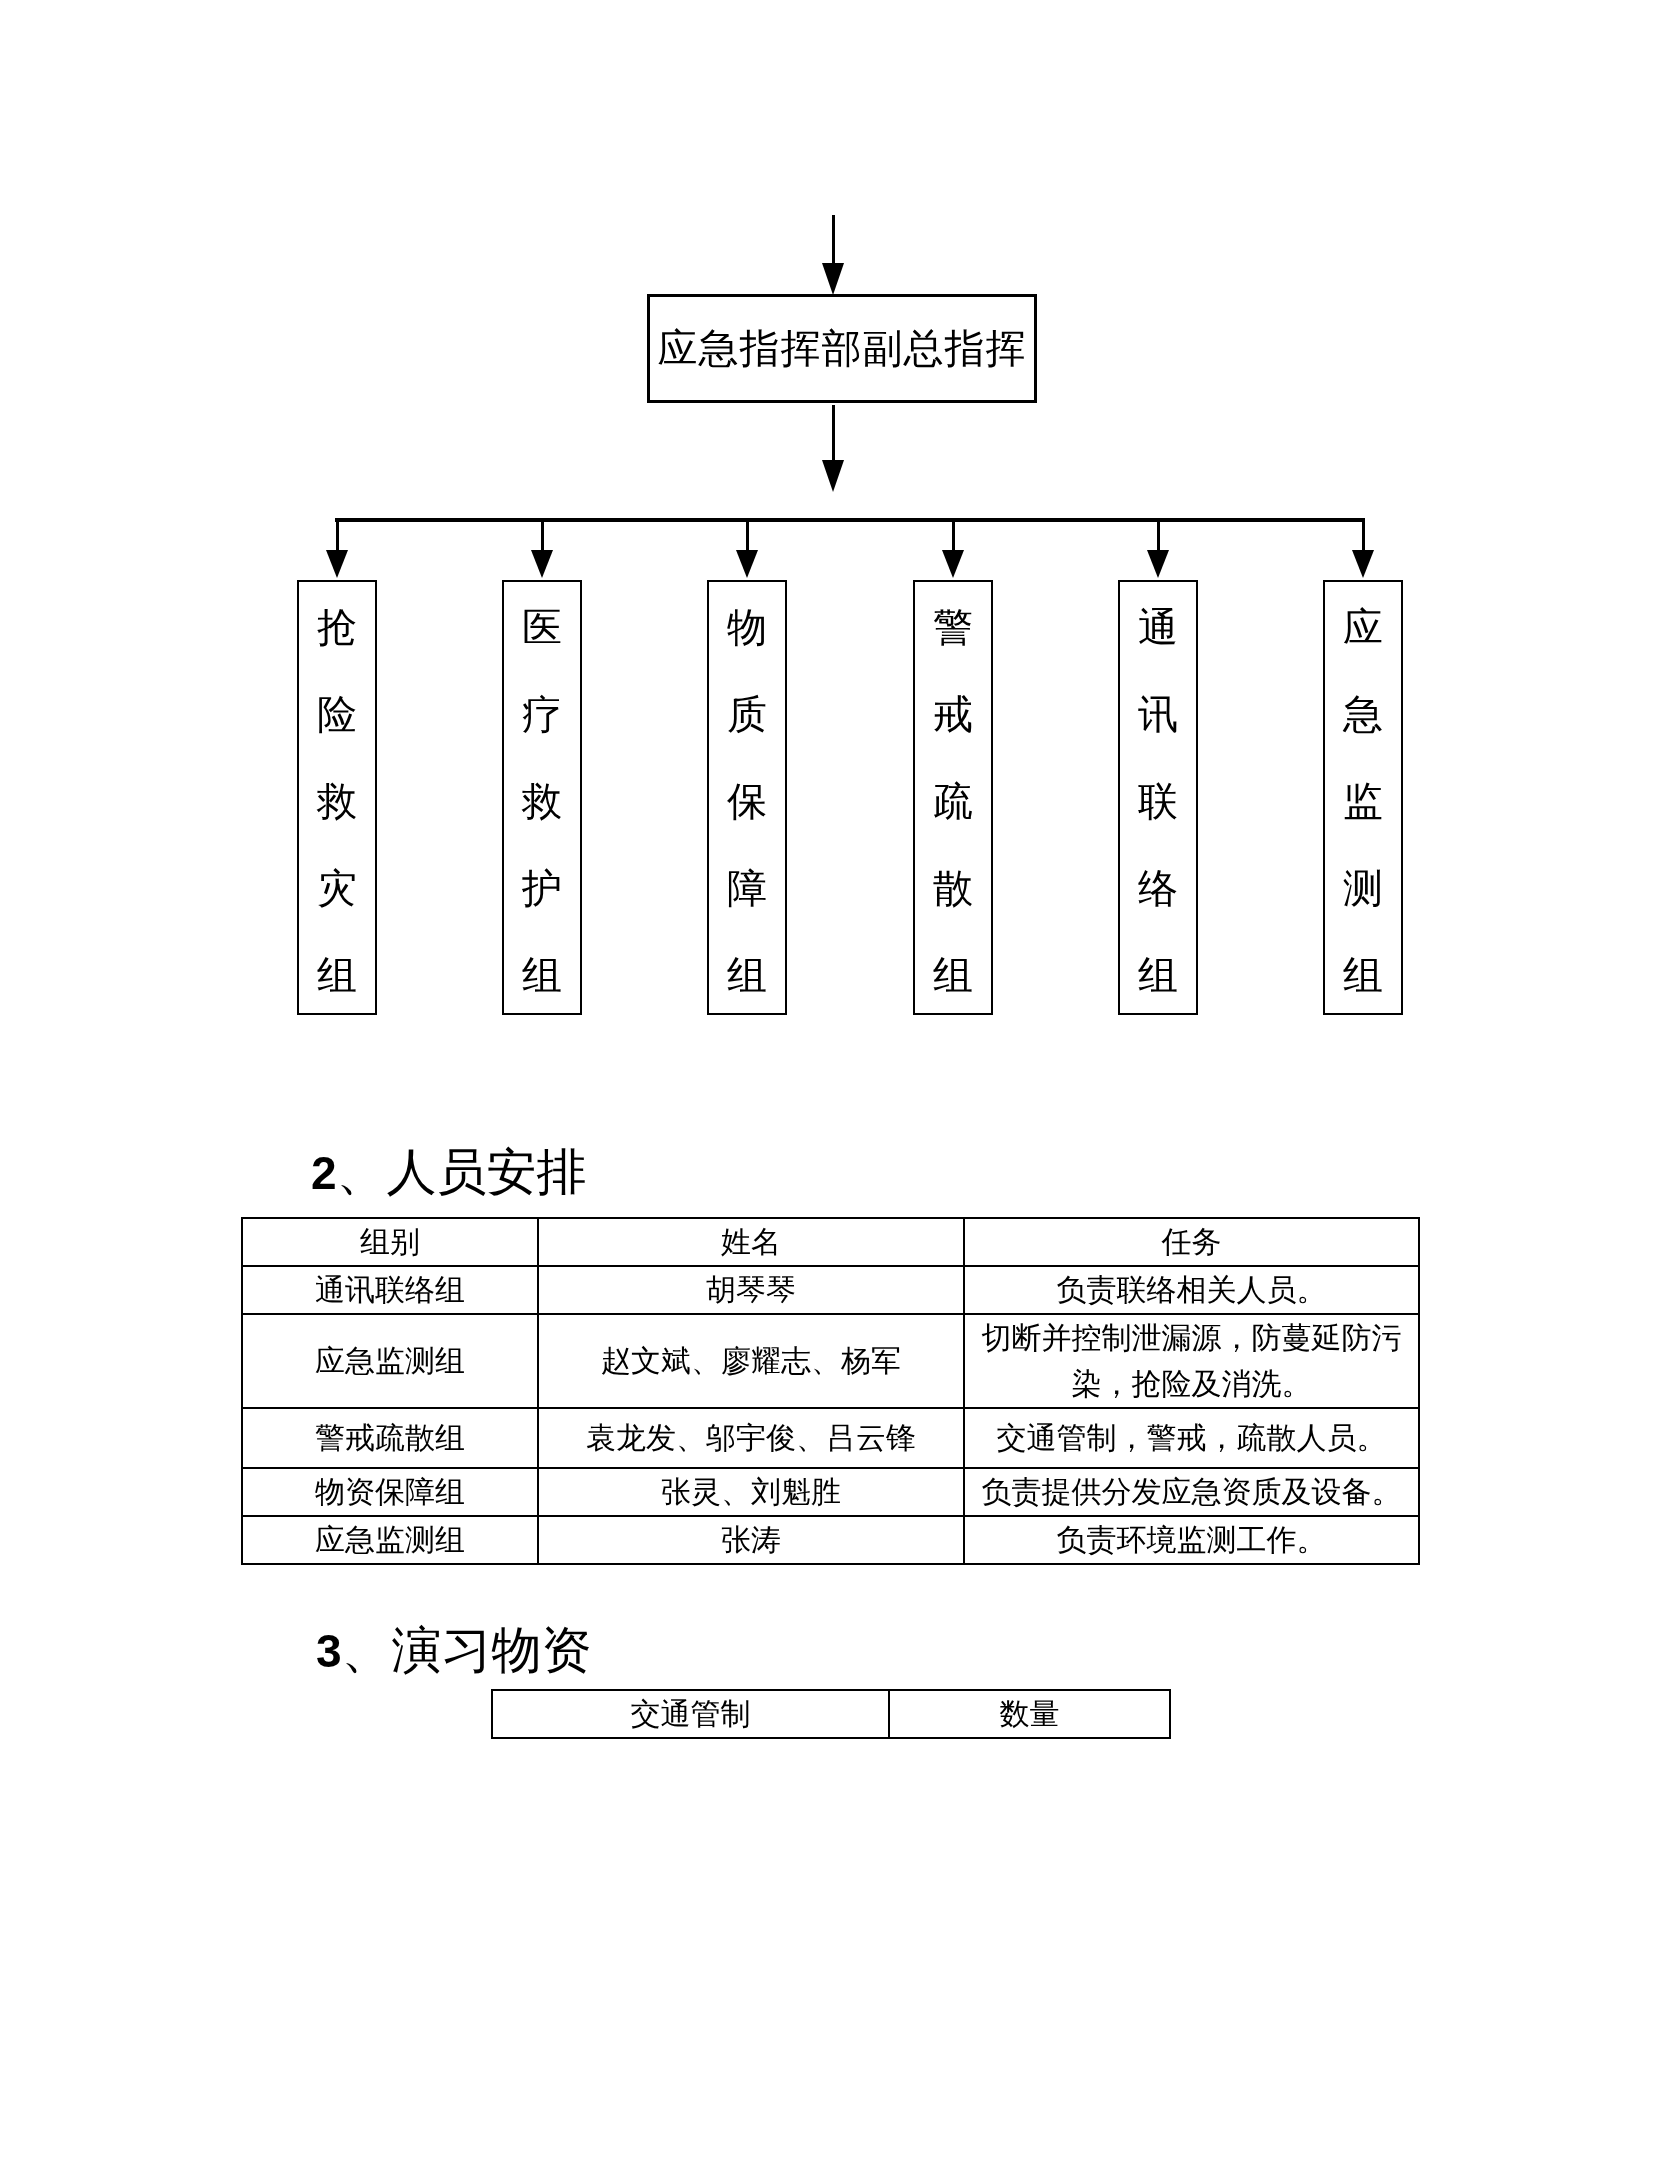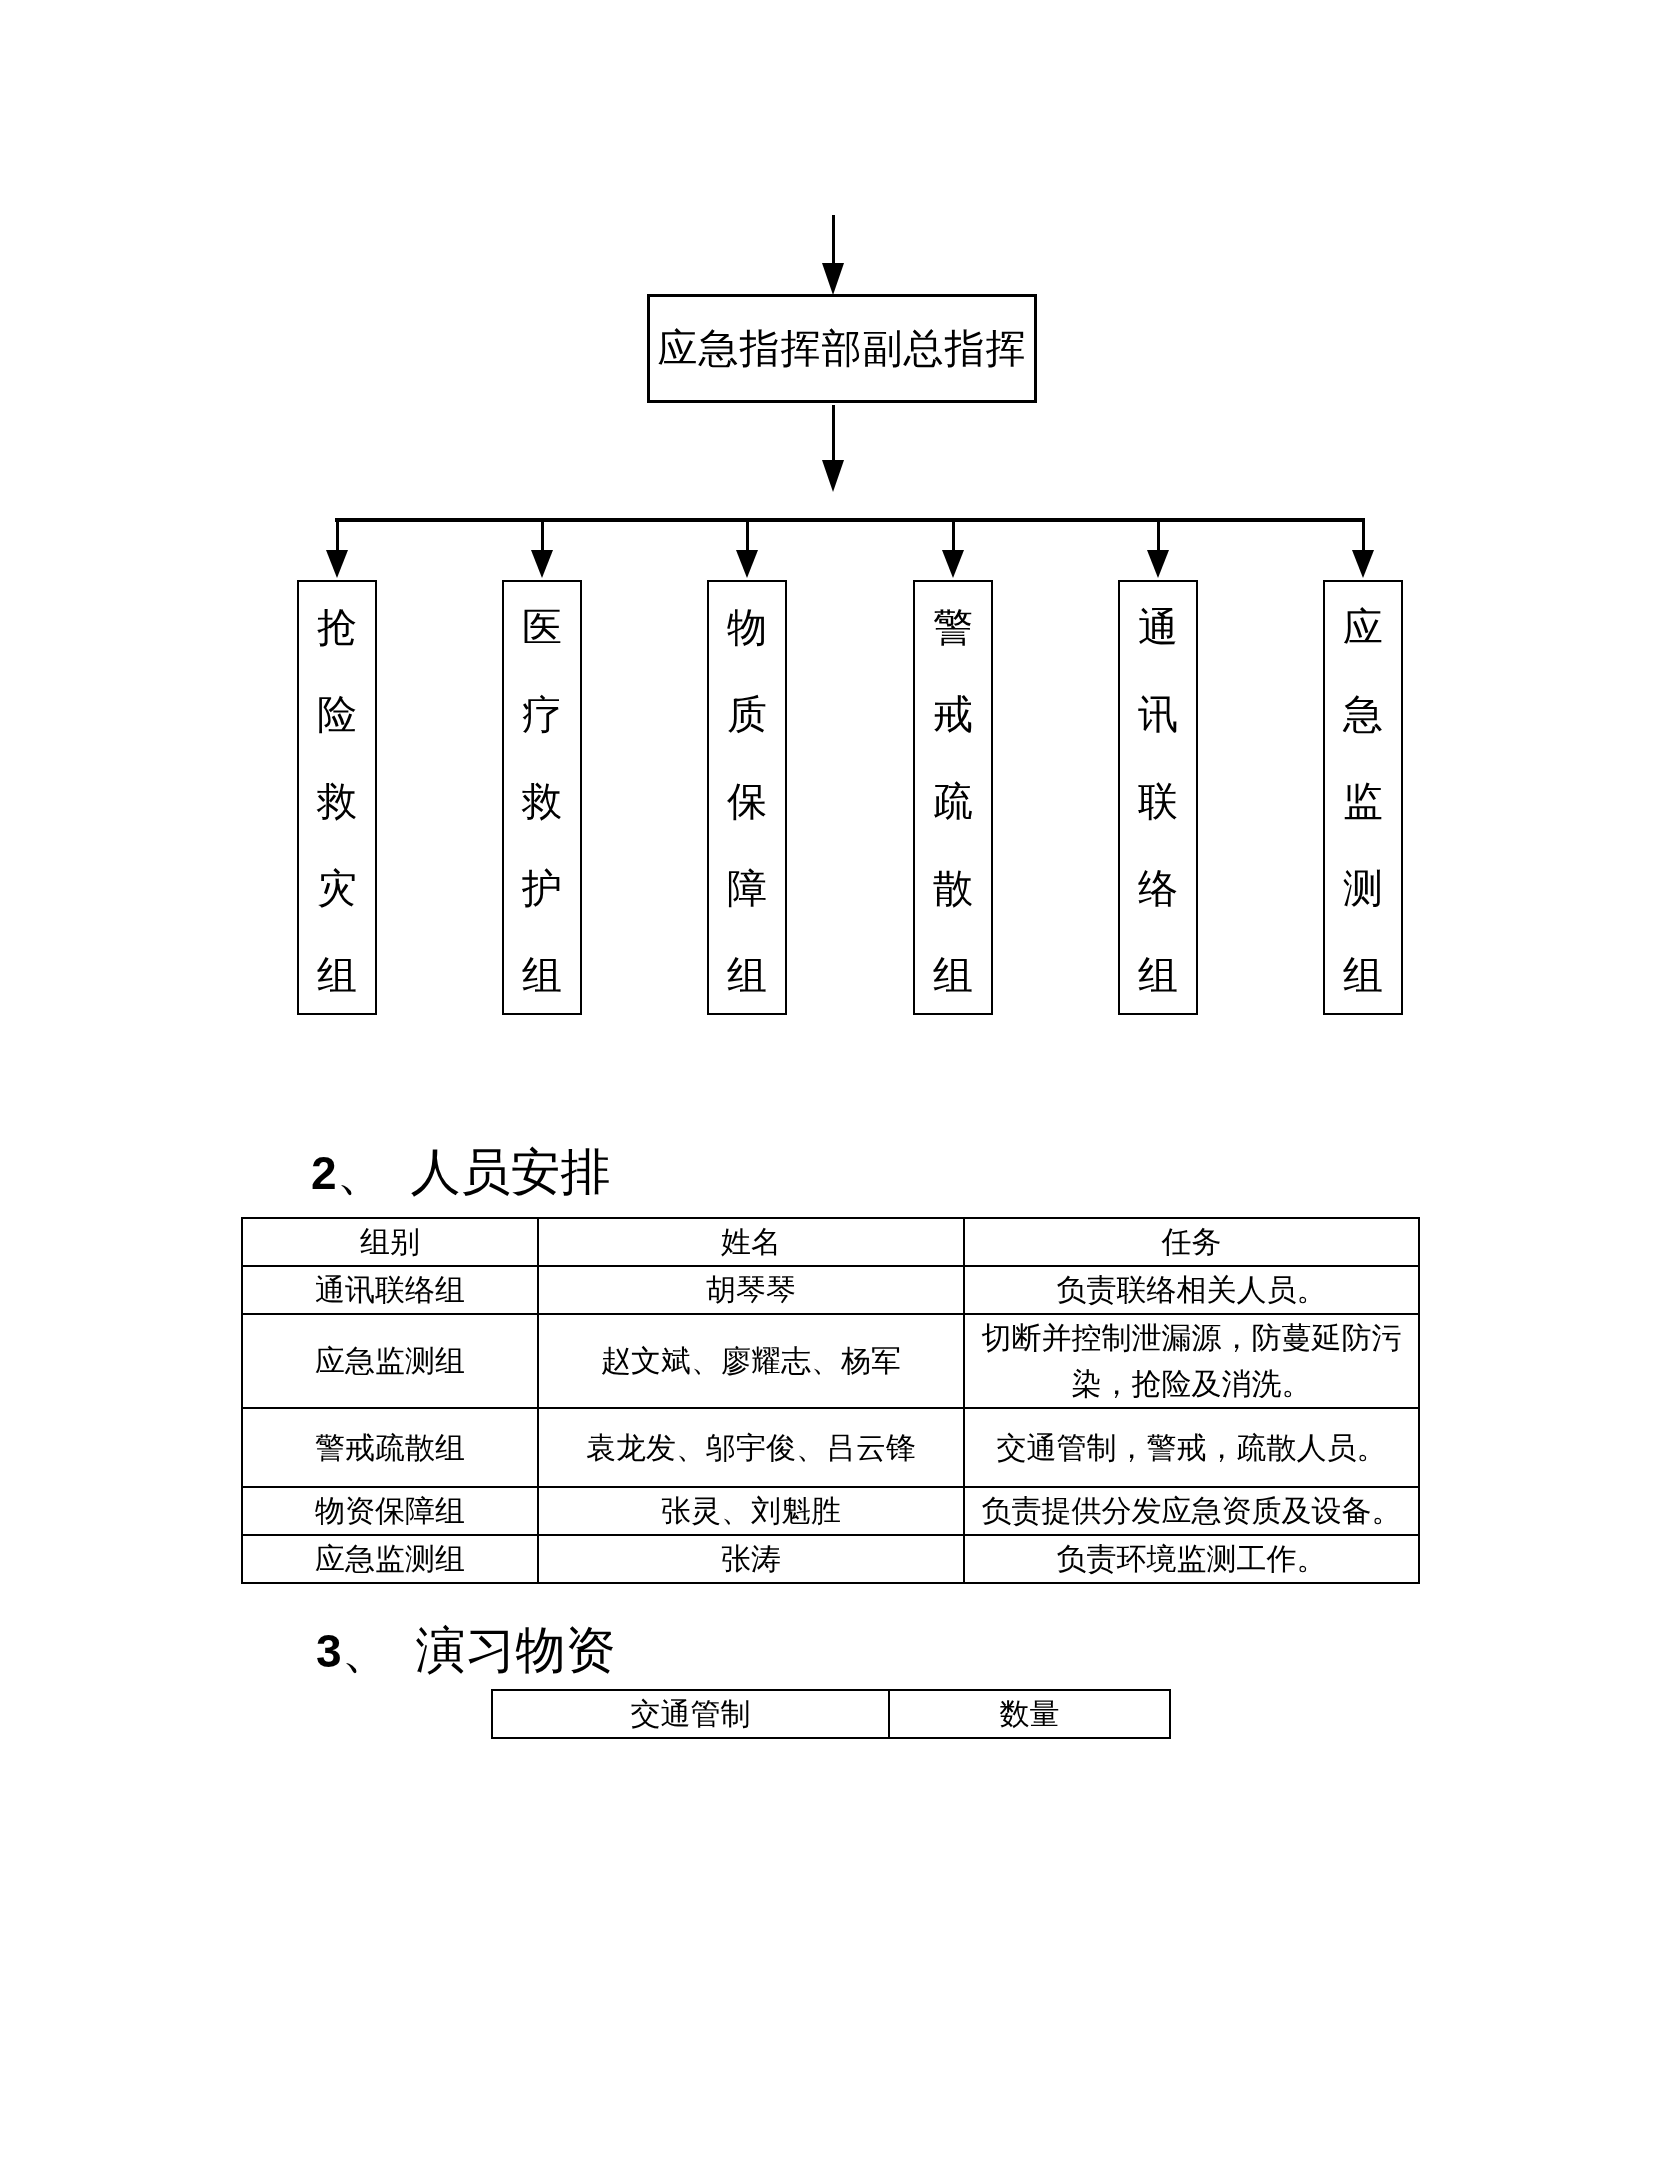--- a/index.html
+++ b/index.html
@@ -60,21 +60,21 @@
     position: absolute;
     font-size: 50px;
     line-height: 60px;
     white-space: nowrap;
   }
   .heading .hnum {
     font-family: "Liberation Sans", "DejaVu Sans", sans-serif;
     font-weight: 700;
     font-size: 46px;
   }
-  .heading .htitle { margin-left: 24px; }
+  .heading .htitle { margin-left: 0; }
   #heading-personnel { left: 311px; top: 1142px; }
   #heading-materials { left: 316px; top: 1620px; }
 
   
   table.doc-table {
     position: absolute;
     border-collapse: collapse;
     table-layout: fixed;
   }
   table.doc-table td, table.doc-table th {
@@ -201,21 +201,21 @@
         <tr style="height: 44px; margin-top: 28px;">
           <td>通讯联络组</td>
           <td>胡琴琴</td>
           <td>负责联络相关人员。</td>
         </tr>
         <tr style="height: 90px;">
           <td>应急监测组</td>
           <td>赵文斌、廖耀志、杨军</td>
           <td>切断并控制泄漏源，防蔓延防污染，抢险及消洗。</td>
         </tr>
-        <tr style="height: 79px; margin-top: 47px;">
+        <tr style="height: 60px; margin-top: 47px;">
           <td>警戒疏散组</td>
           <td>袁龙发、邬宇俊、吕云锋</td>
           <td>交通管制，警戒，疏散人员。</td>
         </tr>
         <tr style="height: 46px;">
           <td>物资保障组</td>
           <td>张灵、刘魁胜</td>
           <td>负责提供分发应急资质及设备。</td>
         </tr>
         <tr style="height: 45px;">

